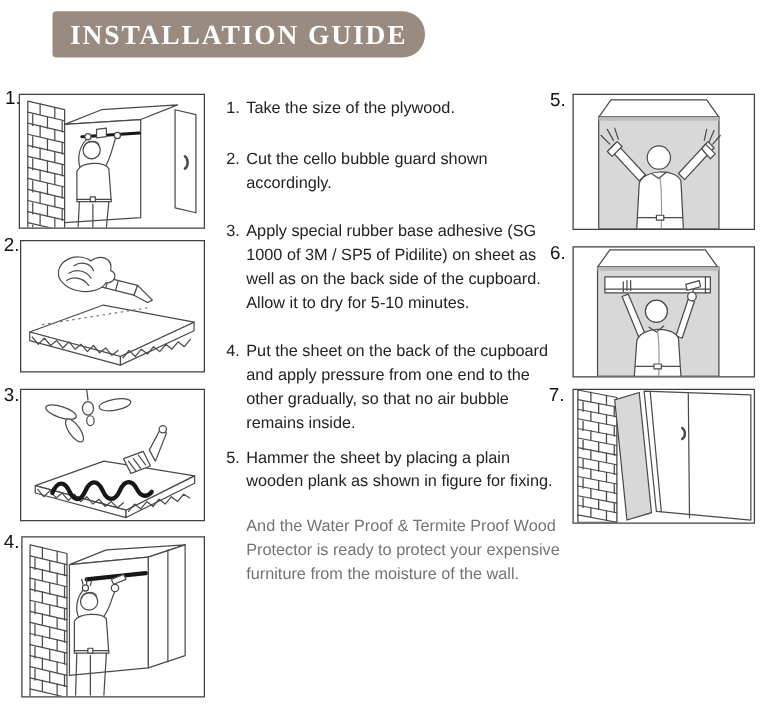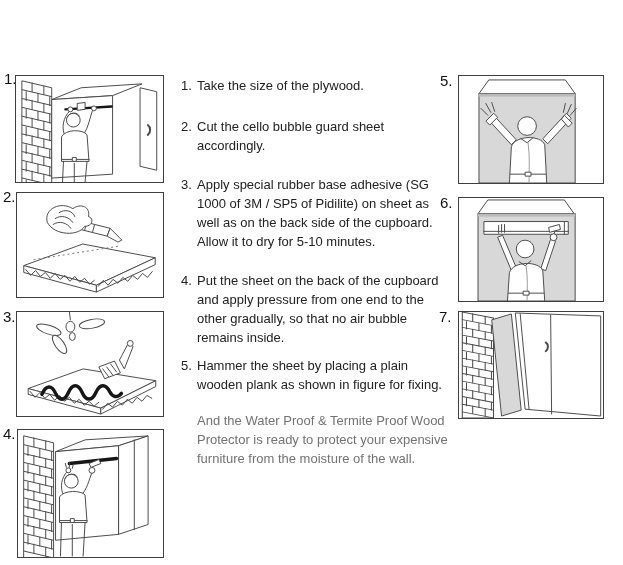--- a/index.html
+++ b/index.html
@@ -24,20 +24,23 @@
   .wh{fill:#ffffff;stroke:#4a4a4a;stroke-width:1;stroke-linejoin:round;}
   .gy{fill:#d8d8d8;stroke:#4a4a4a;stroke-width:1;}
   .dk{fill:none;stroke:#161616;stroke-linecap:round;}
   .dt{fill:none;stroke:#777;stroke-width:1;stroke-dasharray:2,3;}
 </style>
 </head>
 <body>
 
 <div class="page">
 
+  <div class="banner">
+    <span class="banner-title">INSTALLATION GUIDE</span>
+  </div>
 
   <span class="fig-label" style="left:4px;top:70px">1.</span>
   <div class="panel" style="left:15px;top:75px;width:149px;height:108px">
     <svg viewBox="0 0 149 108">
       <defs>
         <g id="bricks">
           <polygon class="ln" points="0,0 30,7 30,124 0,124"></polygon>
           <path class="ln" d="M0,9 L30,16 M0,18 L30,25 M0,27 L30,34 M0,36 L30,43 M0,45 L30,52 M0,54 L30,61 M0,63 L30,70 M0,72 L30,79 M0,81 L30,88 M0,90 L30,97 M0,99 L30,106 M0,108 L30,115 M0,117 L30,124"></path>
           <path class="ln" d="M10,2 L10,11 M22,5 L22,14 M4,11 L4,20 M16,13 L16,22 M28,16 L28,25 M10,20 L10,29 M22,23 L22,32 M4,29 L4,38 M16,31 L16,40 M28,34 L28,43 M10,38 L10,47 M22,41 L22,50 M4,47 L4,56 M16,49 L16,58 M28,52 L28,61 M10,56 L10,65 M22,59 L22,68 M4,65 L4,74 M16,67 L16,76 M28,70 L28,79 M10,74 L10,83 M22,77 L22,86 M4,83 L4,92 M16,85 L16,94 M28,88 L28,97 M10,92 L10,101 M22,95 L22,104 M4,101 L4,110 M16,103 L16,112 M28,106 L28,115 M10,110 L10,119 M22,113 L22,122"></path>
         </g>
@@ -180,21 +183,21 @@
       <path class="ln" style="stroke-width:2" d="M87,31 C90,33 90,38 87,40"></path>
     </svg>
   </div>
 
   <div class="instr" style="top:76px">
     <span class="num">1.</span>
     <span class="txt">Take the size of the plywood.</span>
   </div>
   <div class="instr" style="top:117px">
     <span class="num">2.</span>
-    <span class="txt">Cut the cello bubble guard sheet accordingly.</span>
+    <span class="txt">Cut the cello bubble guard shown accordingly.</span>
   </div>
   <div class="instr" style="top:175px">
     <span class="num">3.</span>
     <span class="txt">Apply special rubber base adhesive (SG 1000 of 3M / SP5 of Pidilite) on sheet as well as on the back side of the cupboard. Allow it to dry for 5-10 minutes.</span>
   </div>
   <div class="instr" style="top:271px">
     <span class="num">4.</span>
     <span class="txt">Put the sheet on the back of the cupboard and apply pressure from one end to the other gradually, so that no air bubble remains inside.</span>
   </div>
   <div class="instr" style="top:356px">

